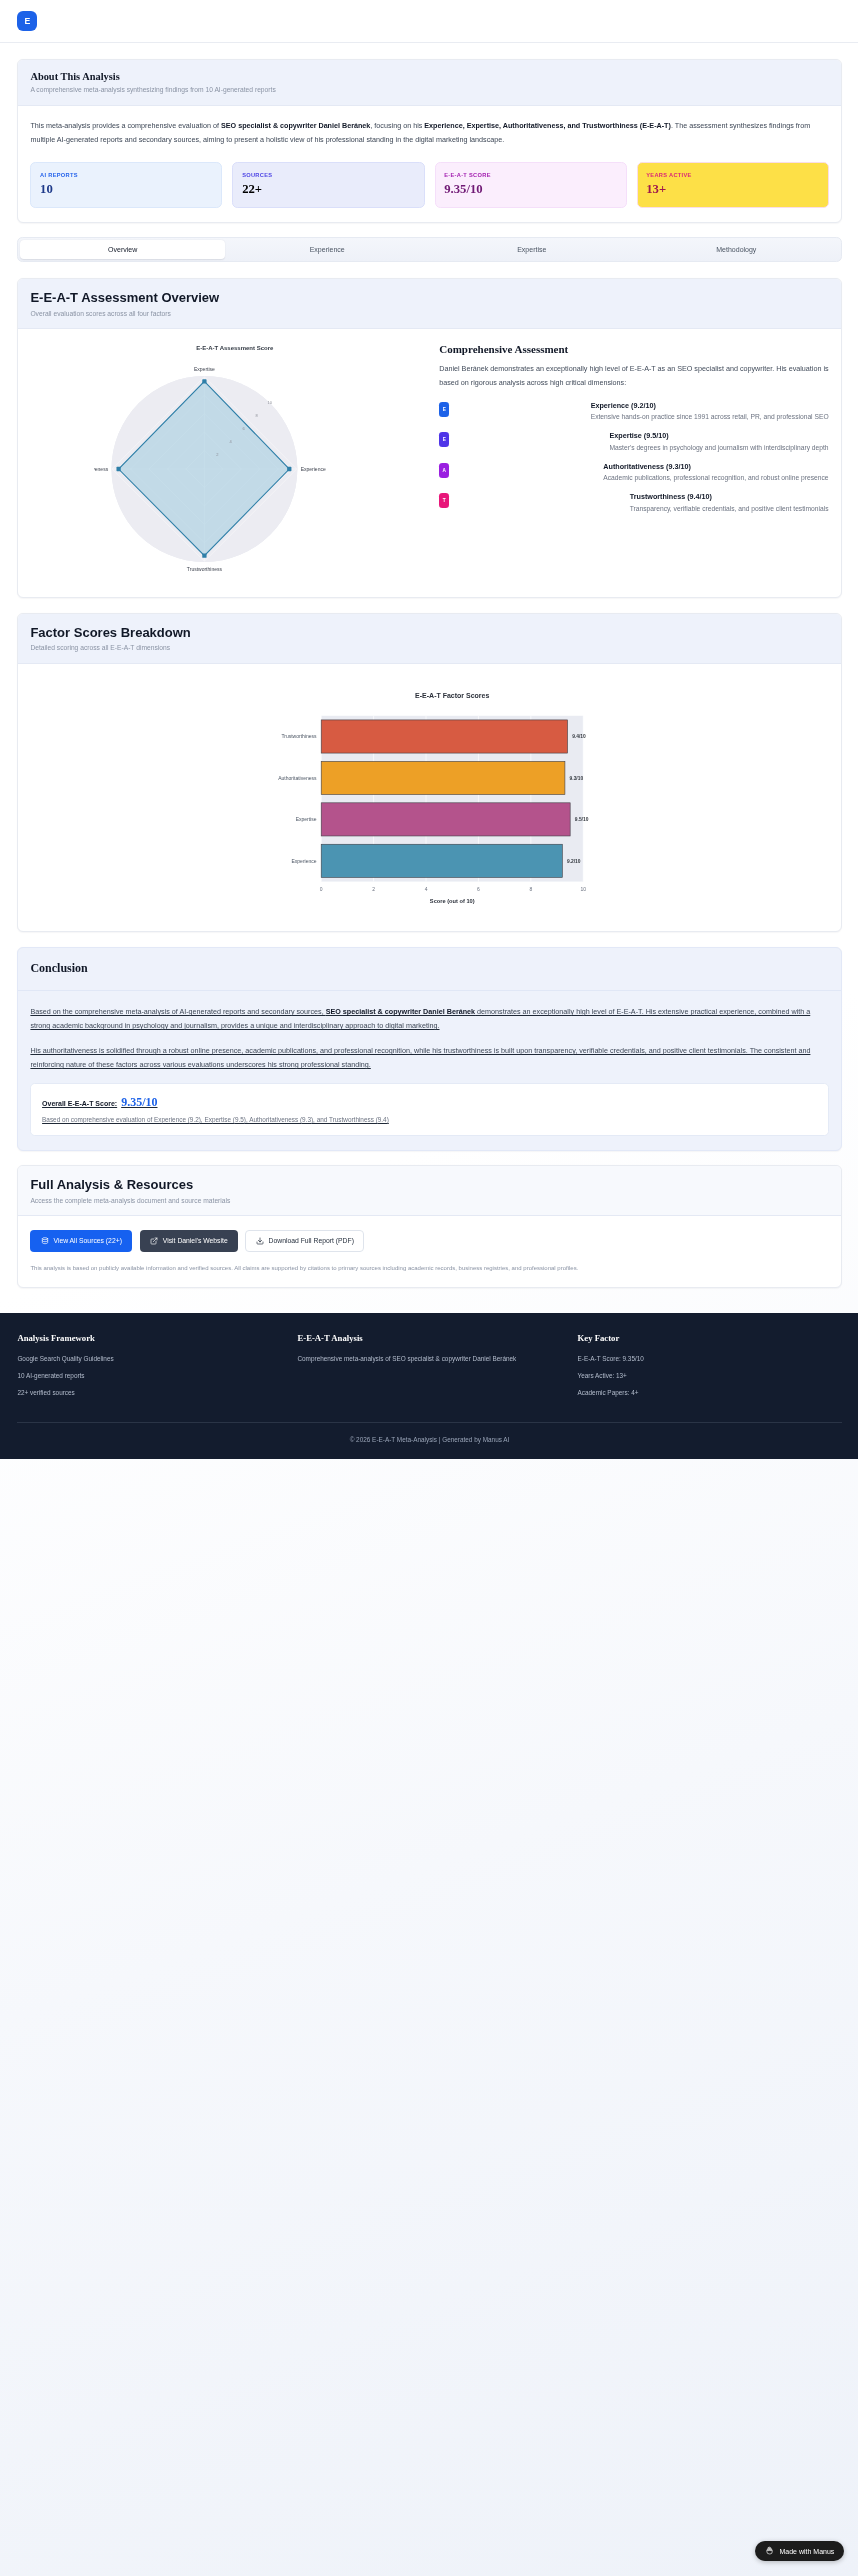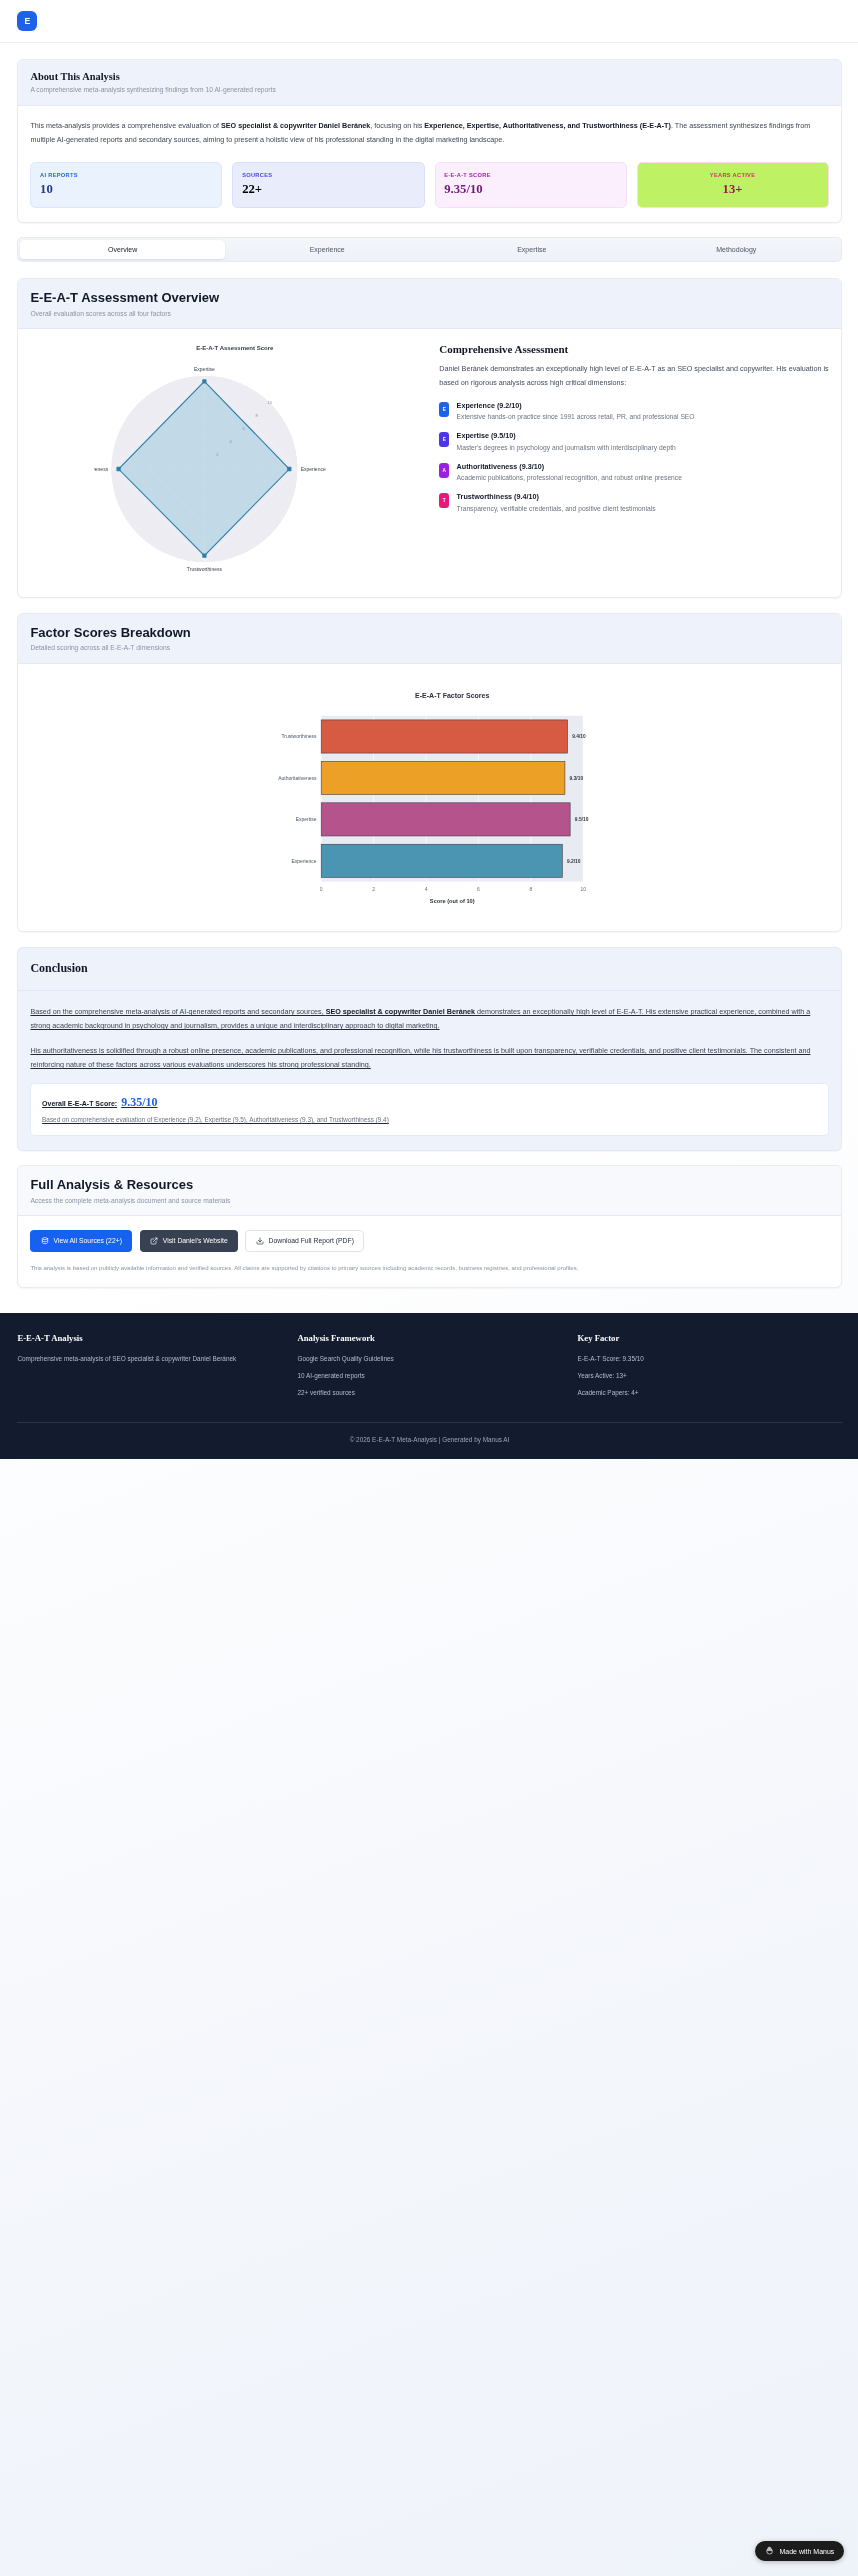--- a/index.html
+++ b/index.html
@@ -115,21 +115,21 @@
     font-weight: 700;
     margin-top: 4.7px;
     font-family: "Liberation Serif", serif;
   }
   .stat.blue   { background:#eaf2fd; border-color:#dbe8fb; }
   .stat.blue .stat-label{ color:#2563eb; } .stat.blue .stat-value{ color:#1e3a8a; }
   .stat.indigo { background:#e9ecfb; border-color:#dadffa; }
   .stat.indigo .stat-label{ color:#4f46e5; } .stat.indigo .stat-value{ color:#000000; }
   .stat.purple { background:#fbeefd; border-color:#f5dffa; }
   .stat.purple .stat-label{ color:#a21caf; } .stat.purple .stat-value{ color:#701a75; }
-  .stat.pink   { background:#bef264; border-color:#fadde7;text-align:center; }
+  .stat.pink   { background:#fde047; border-color:#fadde7; }
   .stat.pink .stat-label{ color:#db2777; } .stat.pink .stat-value{ color:#9d174d; }
 
   
   .tabs {
     display: grid;
     grid-template-columns: repeat(4, 1fr);
     background: linear-gradient(180deg,#f4f6fb 0%,#eef1f8 100%);
     border: 0.7px solid #e6eaf2;
     border-radius: 5.3px;
     padding: 2px;
@@ -182,20 +182,21 @@
     font-size: 7.2px;
     line-height: 1.95;
     color: #414b5a;
     margin-bottom: 10.7px;
   }
   .dim-row {
     display: flex;
     gap: 7.4px;
     margin-bottom: 8.7px;
     align-items: flex-start;
+    justify-content: space-between;
   }
   .dim-chip {
     width: 10px; height: 14.7px;
     border-radius: 3.3px;
     color: #fff;
     font-size: 4.7px;
     font-weight: 700;
     display: flex; align-items: center; justify-content: center;
     flex: 0 0 auto;
     margin-top: 1.3px;
@@ -514,28 +515,28 @@
         </div>
       <div class="disclaimer">This analysis is based on publicly available information and verified sources. All claims are supported by citations to primary sources including academic records, business registries, and professional profiles.</div>
     </div>
   </div>
 
 </div>
 
 <div class="site-footer">
   <div class="footer-cols" id="footer-cols">
       <div>
-        <div class="footer-h">E-E-A-T Analysis</div>
-        <div class="footer-line">Comprehensive meta-analysis of SEO specialist &amp; copywriter Daniel Beránek</div>
-      </div>
-      <div>
         <div class="footer-h">Analysis Framework</div>
         <div class="footer-line">Google Search Quality Guidelines</div>
         <div class="footer-line">10 AI-generated reports</div>
         <div class="footer-line">22+ verified sources</div>
+      </div>
+      <div>
+        <div class="footer-h">E-E-A-T Analysis</div>
+        <div class="footer-line">Comprehensive meta-analysis of SEO specialist &amp; copywriter Daniel Beránek</div>
       </div>
       <div>
         <div class="footer-h">Key Factor</div>
         <div class="footer-line">E-E-A-T Score: 9.35/10</div>
         <div class="footer-line">Years Active: 13+</div>
         <div class="footer-line">Academic Papers: 4+</div>
       </div>
     </div>
   <div class="footer-rule"></div>
   <div class="footer-copy">© 2026 E-E-A-T Meta-Analysis | Generated by Manus AI</div>

